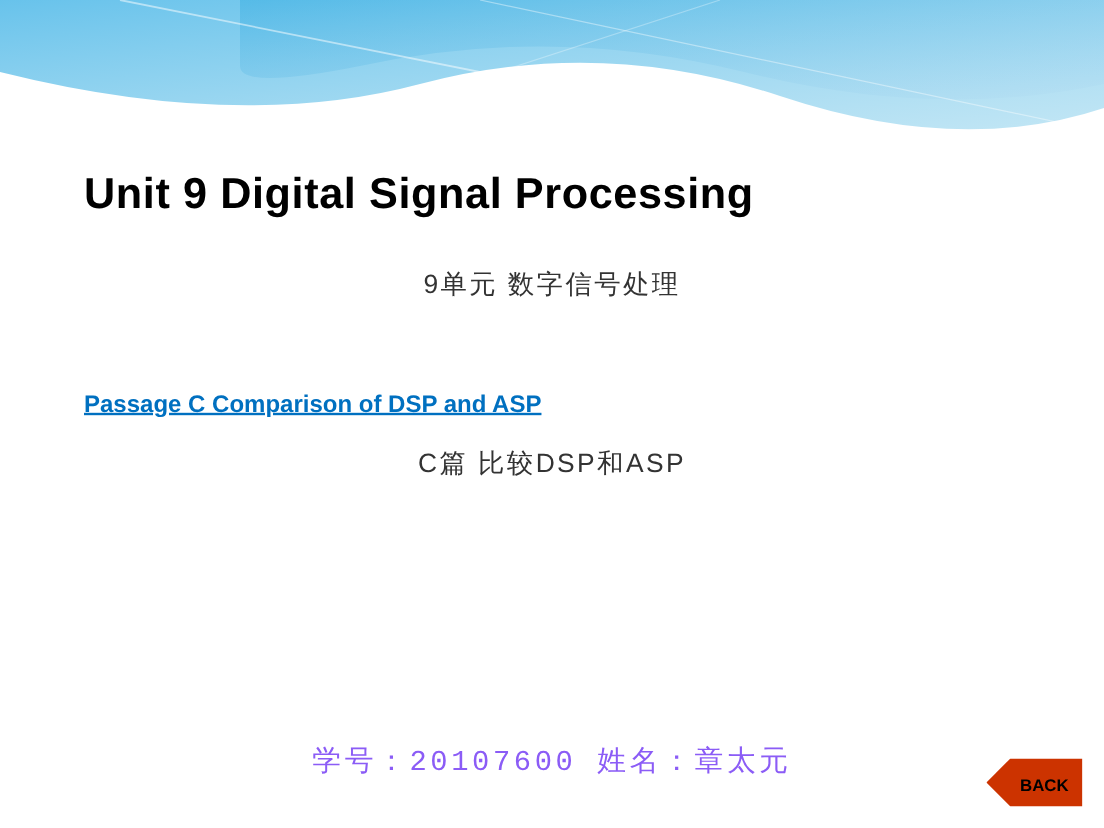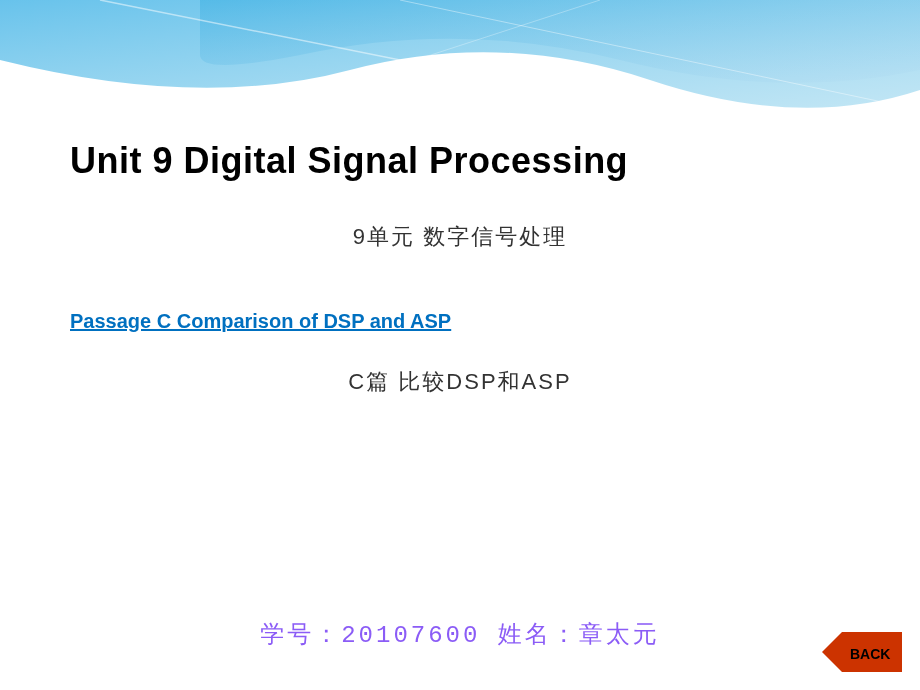--- a/index.html
+++ b/index.html
@@ -45,32 +45,32 @@
       font-size: 36px;
       font-weight: 900;
       color: #000000;
       margin-bottom: 40px;
       letter-spacing: 0.5px;
     }
 
     .subtitle-zh {
       font-size: 22px;
       color: #333333;
-      margin-bottom: 58px;
+      margin-bottom: 74px;
       text-align: center;
       letter-spacing: 2px;
     }
 
     .passage-link {
       font-size: 20px;
       font-weight: bold;
       color: #0070c0;
       text-decoration: underline;
       cursor: pointer;
-      margin-bottom: 34px;
+      margin-bottom: 22px;
       display: inline-block;
     }
 
     .passage-zh {
       font-size: 22px;
       color: #333333;
       text-align: center;
       letter-spacing: 2px;
     }
 

